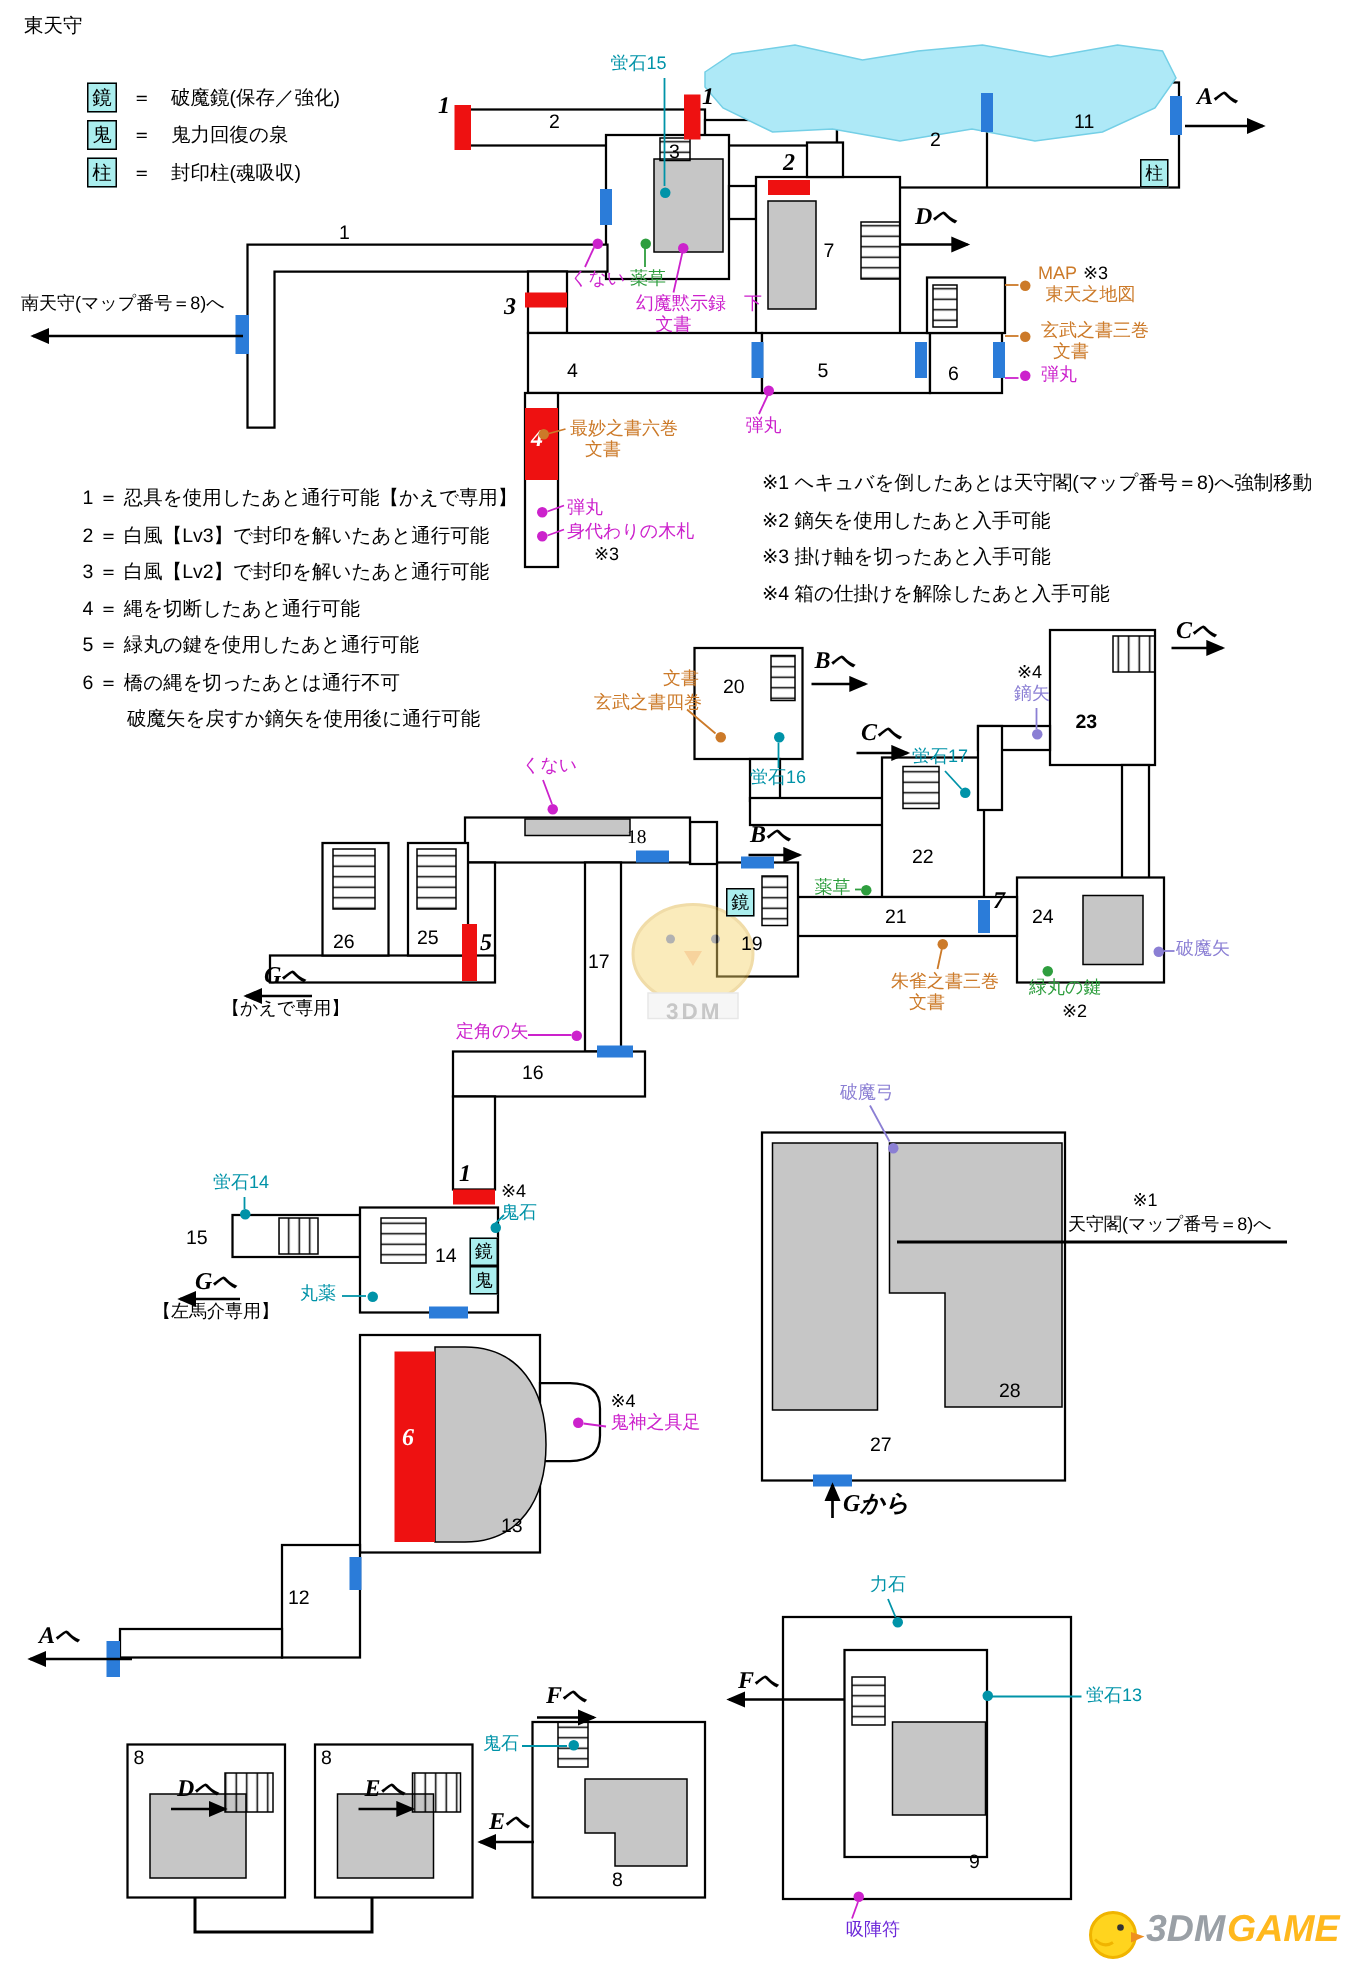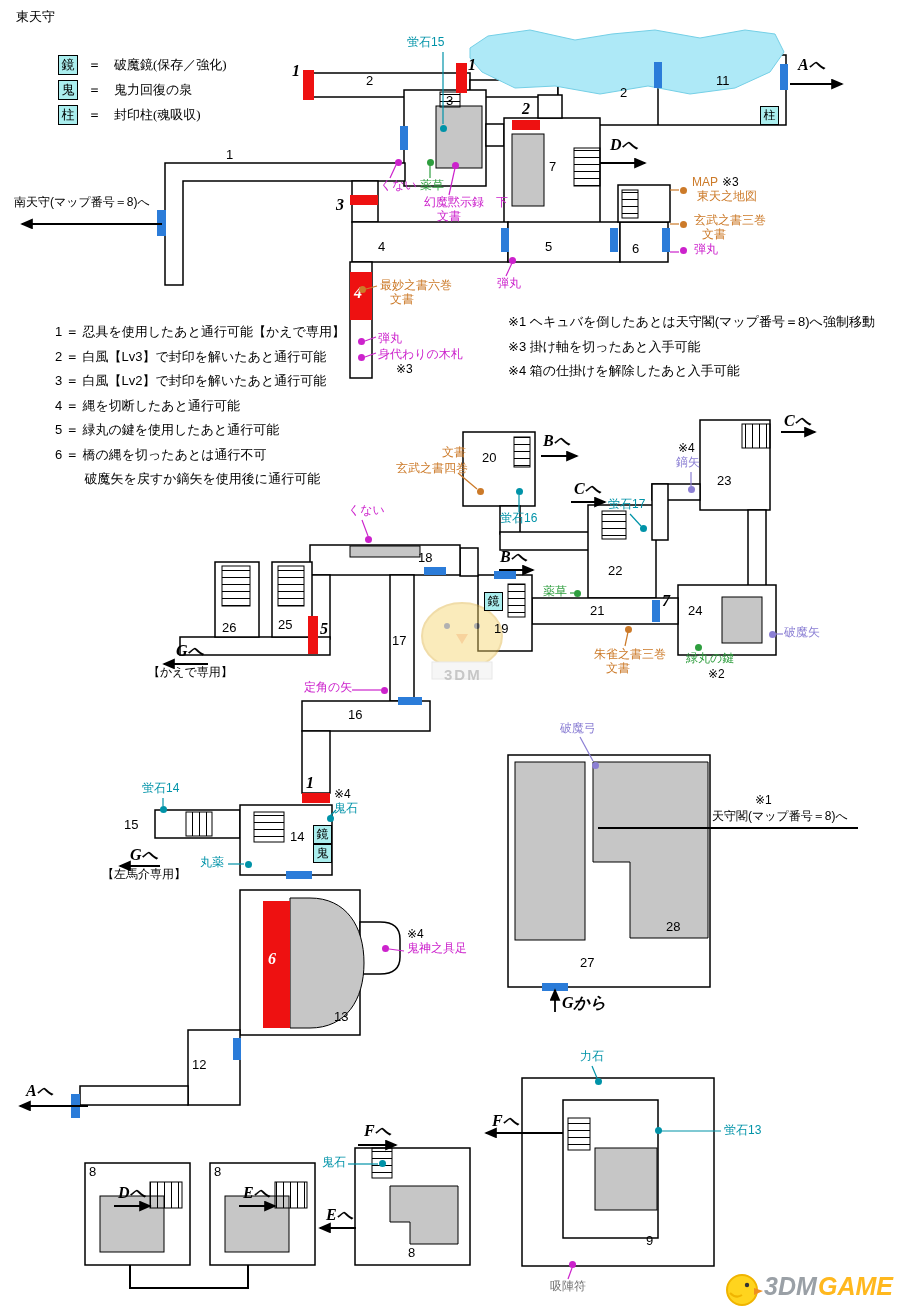--- a/index.html
+++ b/index.html
@@ -14,21 +14,21 @@
   .bnumw{font-family:"Liberation Serif","DejaVu Serif",serif;font-style:italic;font-weight:bold;font-size:16px;color:#fff;}
   .symbox{width:17px;height:17px;line-height:17px;text-align:center;background:#aaeeee;border:1px solid #000;font-size:12px;}
   .wm{font-size:15px;font-weight:bold;color:#a8a8a8;opacity:.6;letter-spacing:2px;}
   .logo3dm,.logogame{font-size:25px;font-weight:bold;font-style:italic;}
   .dot{position:absolute;width:7px;height:7px;border-radius:50%;}
   #title{position:absolute;left:16px;top:8px;font-size:13px;color:#000;}
   #legend{position:absolute;left:58px;top:52px;}
   .legend-row{display:flex;align-items:center;height:25px;}
   .legend-sym{display:inline-block;width:18px;height:18px;line-height:18px;text-align:center;
               background:#aaeeee;border:1px solid #000;font-size:13px;}
-  .legend-desc{margin-left:10px;font-size:13px;font-family:Liberation Serif, serif;}
+  .legend-desc{margin-left:10px;font-size:13px;}
   #notes-left{position:absolute;left:55px;top:320px;font-size:13px;line-height:24.5px;color:#000;}
   #notes-right{position:absolute;left:508px;top:310px;font-size:13px;line-height:24.5px;color:#000;}
   
   .rm{fill:#fff;stroke:#000;stroke-width:1.5;}
   .gy{fill:#c6c6c6;stroke:#000;stroke-width:1;}
   .ladH{fill:url(#hH);stroke:#000;stroke-width:1;}
   .ladV{fill:url(#hV);stroke:#000;stroke-width:1;}
   .red{fill:#ee1111;}
   .bl{fill:#2b7cd9;}
   .ar{stroke:#000;stroke-width:1.8;fill:none;}
@@ -255,20 +255,21 @@
       <div>1 ＝ 忍具を使用したあと通行可能【かえで専用】</div>
       <div>2 ＝ 白風【Lv3】で封印を解いたあと通行可能</div>
       <div>3 ＝ 白風【Lv2】で封印を解いたあと通行可能</div>
       <div>4 ＝ 縄を切断したあと通行可能</div>
       <div>5 ＝ 緑丸の鍵を使用したあと通行可能</div>
       <div>6 ＝ 橋の縄を切ったあとは通行不可</div>
       <div>　　 破魔矢を戻すか鏑矢を使用後に通行可能</div>
     </div>
 <div id="notes-right">
       <div>※1 ヘキュバを倒したあとは天守閣(マップ番号＝8)へ強制移動</div>
+      <div>※2 鏑矢を使用したあと入手可能</div>
       <div>※3 掛け軸を切ったあと入手可能</div>
       <div>※4 箱の仕掛けを解除したあと入手可能</div>
     </div>
 <div id="label-layer">
       <div class="lbl exit" style="left: 798px; top: 56px;">Aへ</div>
       <div class="lbl" style="left: 14px; top: 196px;">南天守(マップ番号＝8)へ</div>
       <div class="lbl exit" style="left: 610px; top: 136px;">Dへ</div>
       <div class="lbl exit" style="left: 543px; top: 432px;">Bへ</div>
       <div class="lbl exit" style="left: 784px; top: 412px;">Cへ</div>
       <div class="lbl exit" style="left: 574px; top: 480px;">Cへ</div>
@@ -294,26 +295,26 @@
       <div class="lbl room" style="left: 632px; top: 242px;">6</div>
       <div class="lbl room" style="left: 549px; top: 160px;">7</div>
       <div class="lbl room" style="left: 620px; top: 86px;">2</div>
       <div class="lbl room" style="left: 716px; top: 74px;">11</div>
       <div class="lbl room" style="left: 192px; top: 1058px;">12</div>
       <div class="lbl room" style="left: 334px; top: 1010px;">13</div>
       <div class="lbl room" style="left: 290px; top: 830px;">14</div>
       <div class="lbl room" style="left: 124px; top: 818px;">15</div>
       <div class="lbl room" style="left: 348px; top: 708px;">16</div>
       <div class="lbl room" style="left: 392px; top: 634px;">17</div>
-      <div class="lbl room" style="left: 418px; top: 551px;">18</div>
+      <div class="lbl room" style="left: 418px; top: 551px; font-family: Liberation Serif, serif;">18</div>
       <div class="lbl room" style="left: 494px; top: 622px;">19</div>
       <div class="lbl room" style="left: 482px; top: 451px;">20</div>
       <div class="lbl room" style="left: 590px; top: 604px;">21</div>
       <div class="lbl room" style="left: 608px; top: 564px;">22</div>
-      <div class="lbl room" style="left: 717px; top: 474px;">23</div>
+      <div class="lbl room" style="left: 717px; top: 474px; font-weight: bold;">23</div>
       <div class="lbl room" style="left: 688px; top: 604px;">24</div>
       <div class="lbl room" style="left: 278px; top: 618px;">25</div>
       <div class="lbl room" style="left: 222px; top: 621px;">26</div>
       <div class="lbl room" style="left: 580px; top: 956px;">27</div>
       <div class="lbl room" style="left: 666px; top: 920px;">28</div>
       <div class="lbl room" style="left: 89px; top: 1165px;">8</div>
       <div class="lbl room" style="left: 214px; top: 1165px;">8</div>
       <div class="lbl room" style="left: 408px; top: 1246px;">8</div>
       <div class="lbl room" style="left: 646px; top: 1234px;">9</div>
       <div class="lbl bnum" style="left: 292px; top: 62px;">1</div>
@@ -362,21 +363,21 @@
       <div class="lbl" style="left: 304px; top: 681px; color: rgb(204, 34, 204);">定角の矢</div>
       <div class="lbl" style="left: 142px; top: 782px; color: rgb(0, 147, 168);">蛍石14</div>
       <div class="lbl" style="left: 334px; top: 788px;">※4</div>
       <div class="lbl" style="left: 334px; top: 802px; color: rgb(0, 147, 168);">鬼石</div>
       <div class="lbl" style="left: 200px; top: 856px; color: rgb(0, 147, 168);">丸薬</div>
       <div class="lbl" style="left: 407px; top: 928px;">※4</div>
       <div class="lbl" style="left: 407px; top: 942px; color: rgb(204, 34, 204);">鬼神之具足</div>
       <div class="lbl" style="left: 560px; top: 722px; color: rgb(139, 127, 212);">破魔弓</div>
       <div class="lbl" style="left: 580px; top: 1050px; color: rgb(0, 147, 168);">力石</div>
       <div class="lbl" style="left: 724px; top: 1124px; color: rgb(0, 147, 168);">蛍石13</div>
-      <div class="lbl" style="left: 550px; top: 1280px; color: #737373;">吸陣符</div>
+      <div class="lbl" style="left: 564px; top: 1280px; color: #6d28d9;">吸陣符</div>
       <div class="lbl" style="left: 322px; top: 1156px; color: rgb(0, 147, 168);">鬼石</div>
       <div class="lbl wm" style="left: 444px; top: 666px;">3DM</div>
       <div class="lbl logo3dm" style="left: 764px; top: 1272px; color: rgb(154, 160, 166);">3DM</div>
       <div class="lbl logogame" style="left: 818px; top: 1272px; color: rgb(255, 184, 30);">GAME</div>
       <div class="dot" style="left: 439.5px; top: 124.5px; background: rgb(0, 147, 168);"></div>
       <div class="dot" style="left: 394.5px; top: 158.5px; background: rgb(204, 34, 204);"></div>
       <div class="dot" style="left: 426.5px; top: 158.5px; background: rgb(46, 158, 62);"></div>
       <div class="dot" style="left: 451.5px; top: 161.5px; background: rgb(204, 34, 204);"></div>
       <div class="dot" style="left: 508.5px; top: 256.5px; background: rgb(204, 34, 204);"></div>
       <div class="dot" style="left: 679.5px; top: 186.5px; background: rgb(204, 122, 41);"></div>

